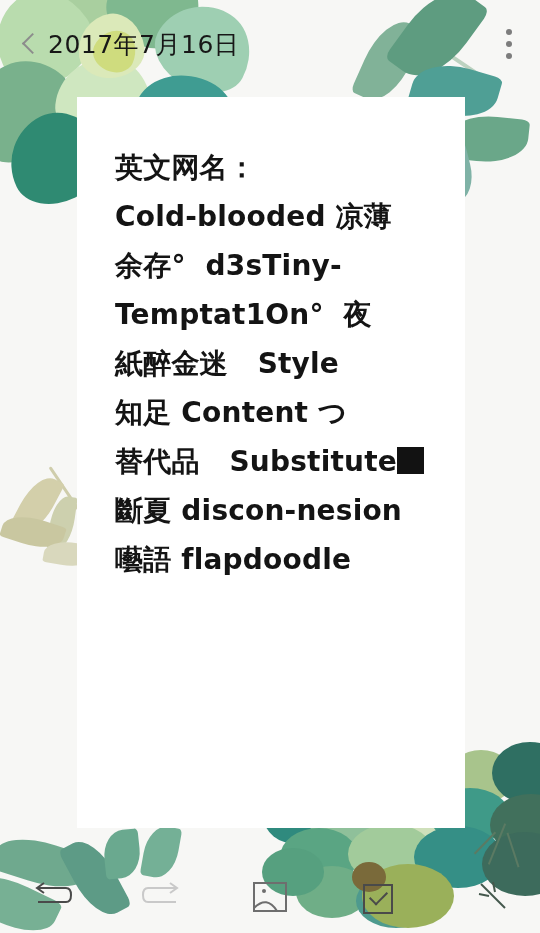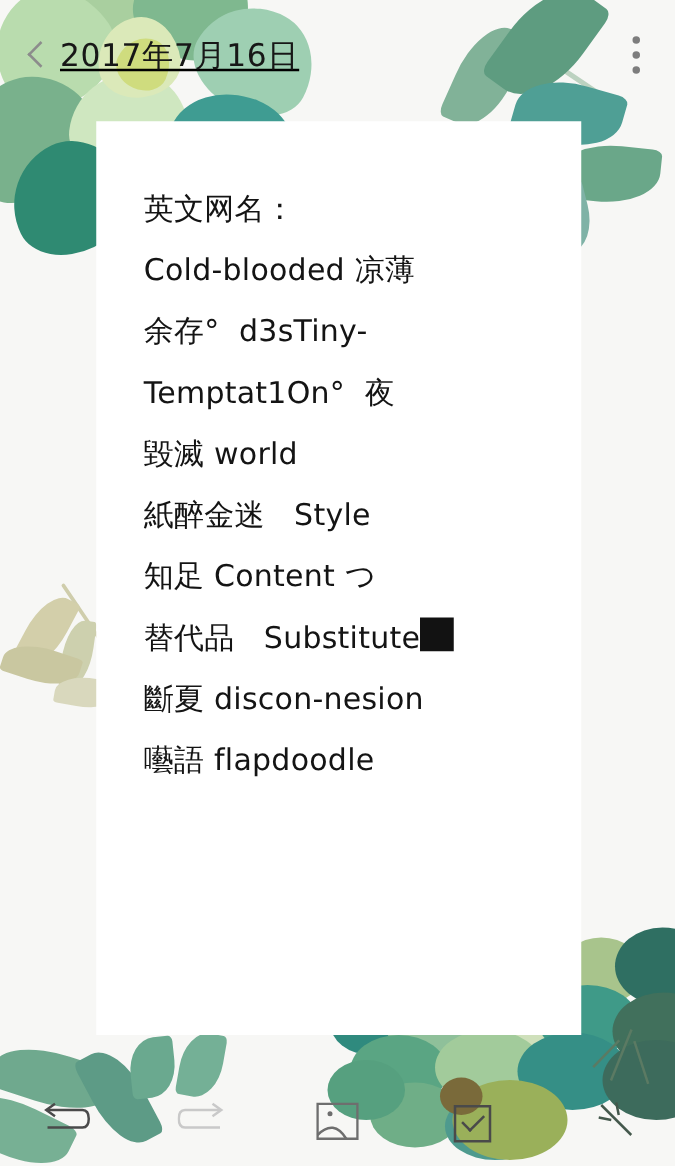--- a/index.html
+++ b/index.html
@@ -51,21 +51,20 @@
   #botright .blob { position:absolute; border-radius:50%; }
   #botright .sprig { position:absolute; background:#5b7a63; }
 
   
   #header {
     position:absolute; left:0; top:0;
     width:540px; height:88px;
     display:flex; align-items:center;
     padding:12px 16px;
     z-index:20;
-    text-decoration:underline;
   }
   #back-chevron {
     width:26px; height:26px; flex:0 0 26px;
     position:relative; margin-right:6px;
   }
   #back-chevron::before {
     content:""; position:absolute;
     left:9px; top:5px;
     width:13px; height:13px;
     border-left:2px solid #8c8c8c;
@@ -98,25 +97,26 @@
     left:77px; top:97px;
     width:388px; height:731px;
     background:#ffffff;
     z-index:10;
     padding:46px 0 0 0;
   }
   #note-body {
     padding:0 18px 0 38px;
   }
   .note-line {
-    font-size:24px;
+    font-size:28px;
     line-height:49px;
     color:#141414;
     white-space:pre;
     letter-spacing:.2px;
+    font-weight:bold;
   }
   .note-line.has-caret { position:relative; }
   .note-line.has-caret::before {
     content:"";
     position:absolute;
     left:-4px; top:6px;
     width:2px; height:38px;
     background:#1d7fd8;
   }
   .tofu {
@@ -235,21 +235,20 @@
       <i></i>
     </div>
   </div>
 
   <div id="note-card">
     <div id="note-body">
       <div class="note-line">英文网名：</div>
       <div class="note-line">Cold-blooded 凉薄</div>
       <div class="note-line">余存°  d3sTiny-</div>
       <div class="note-line">Temptat1On°  夜</div>
-      <div class="note-line">毀滅 world</div>
       <div class="note-line">紙醉金迷   Style</div>
       <div class="note-line">知足 Content つ</div>
       <div class="note-line"><span>替代品   Substitute</span><span class="tofu"></span></div>
       <div class="note-line">斷夏 discon-nesion</div>
       <div class="note-line">囈語 flapdoodle</div>
     </div>
   </div>
 
   <div id="toolbar">
 

